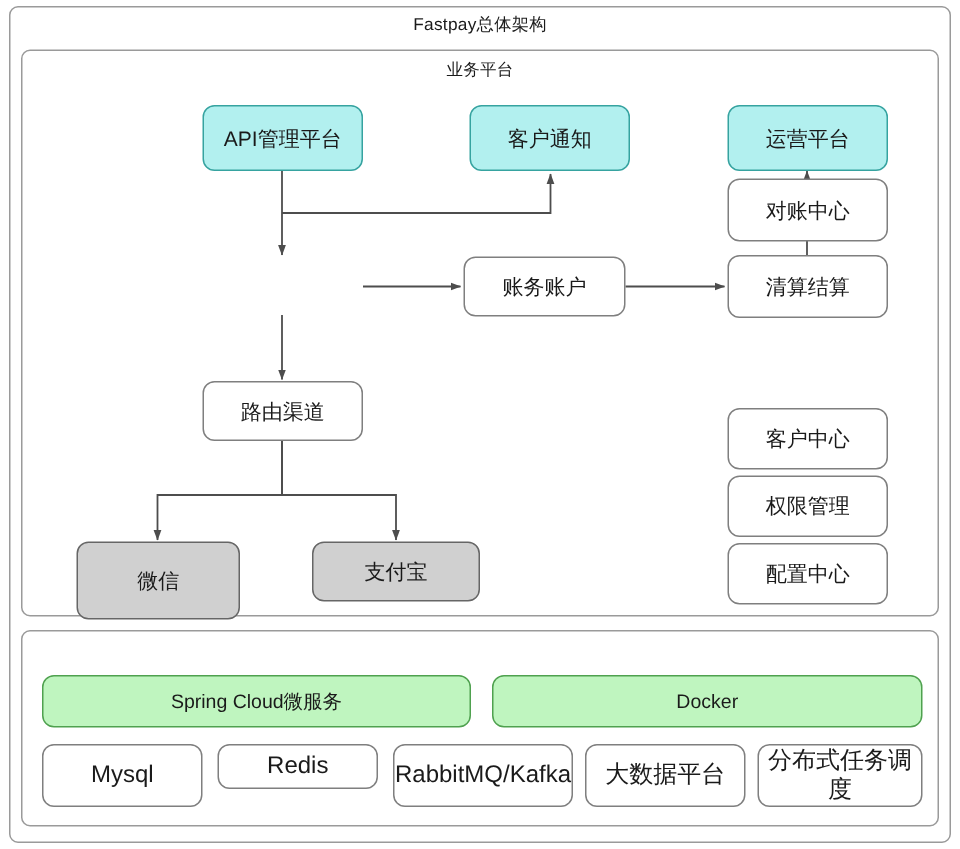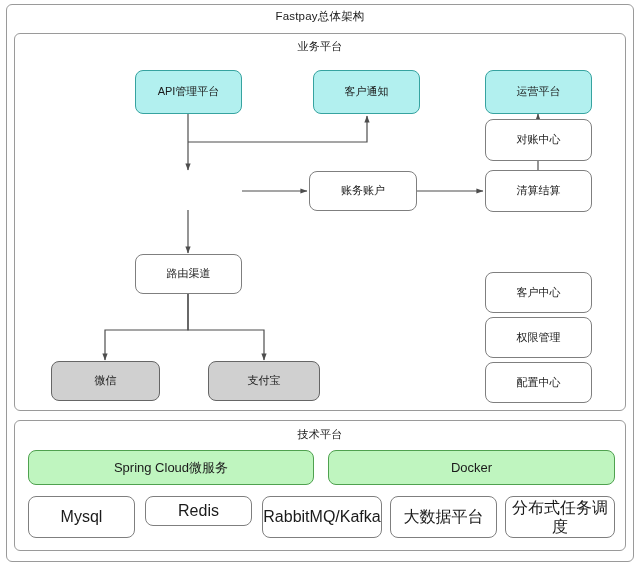--- a/index.html
+++ b/index.html
@@ -19,21 +19,21 @@
     position:absolute;width:100%;text-align:center;
     font-size:11px;color:#1a1a1a;letter-spacing:.2px;
   }
 
   
   .node{
     position:absolute;box-sizing:border-box;
     border:1px solid #7f7f7f;border-radius:8px;
     background:#ffffff;
     display:flex;align-items:center;justify-content:center;
-    font-size:11px;color:#1a1a1a;
+    font-size:14px;color:#1a1a1a;
     text-align:center;line-height:1.2;
     z-index:3;
   }
   .node.cyan{background:#b2f0ef;border-color:#36a3a0;}
   .node.green{background:#bff5bf;border-color:#4fa14f;}
   .node.gray{background:#d0d0d0;border-color:#666666;}
   .node.small{font-size:16px;}
 
   
   #wires{position:absolute;left:0;top:0;width:640px;height:566px;z-index:2;}
@@ -84,32 +84,31 @@
 
   <div class="node" style="left:485px;top:119px;width:107px;height:42px;">对账中心</div>
 
   <div class="node" style="left:485px;top:170px;width:107px;height:42px;">清算结算</div>
 
 
   <div class="node" style="left:309px;top:171px;width:108px;height:40px;">账务账户</div>
 
   <div class="node" style="left:135px;top:254px;width:107px;height:40px;">路由渠道</div>
 
-  <div class="node gray" style="left:51px;top:361px;width:109px;height:40px;">微信</div>
+  <div class="node gray" style="left:51px;top:361px;width:109px;height:52px;">微信</div>
 
   <div class="node gray" style="left:208px;top:361px;width:112px;height:40px;">支付宝</div>
 
   <div class="node" style="left:485px;top:272px;width:107px;height:41px;">客户中心</div>
 
   <div class="node" style="left:485px;top:317px;width:107px;height:41px;">权限管理</div>
 
   <div class="node" style="left:485px;top:362px;width:107px;height:41px;">配置中心</div>
 
   <div class="frame" style="left:14px;top:420px;width:612px;height:131px;"></div>
-  <div class="frame-title" style="left:14px;top:427px;width:612px;">技术平台</div>
 
   <div class="node green" style="left:328px;top:450px;width:287px;height:35px;font-size:13px;">Docker</div>
 
   <div class="node green" style="left:28px;top:450px;width:286px;height:35px;font-size:13px;">Spring Cloud微服务</div>
 
   <div class="node small" style="left:28px;top:496px;width:107px;height:42px;">Mysql</div>
 
   <div class="node small" style="left:145px;top:496px;width:107px;height:30px;">Redis</div>
 
   <div class="node small" style="left:262px;top:496px;width:120px;height:42px;">RabbitMQ/Kafka</div>

